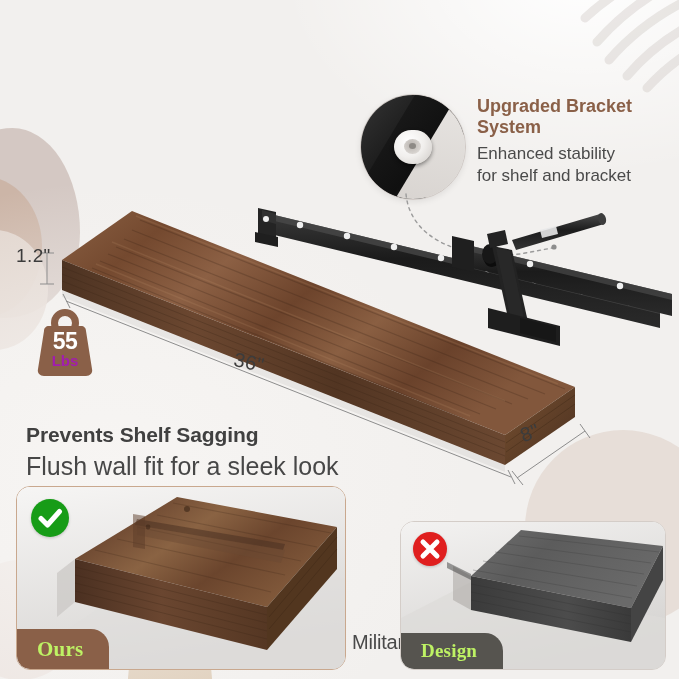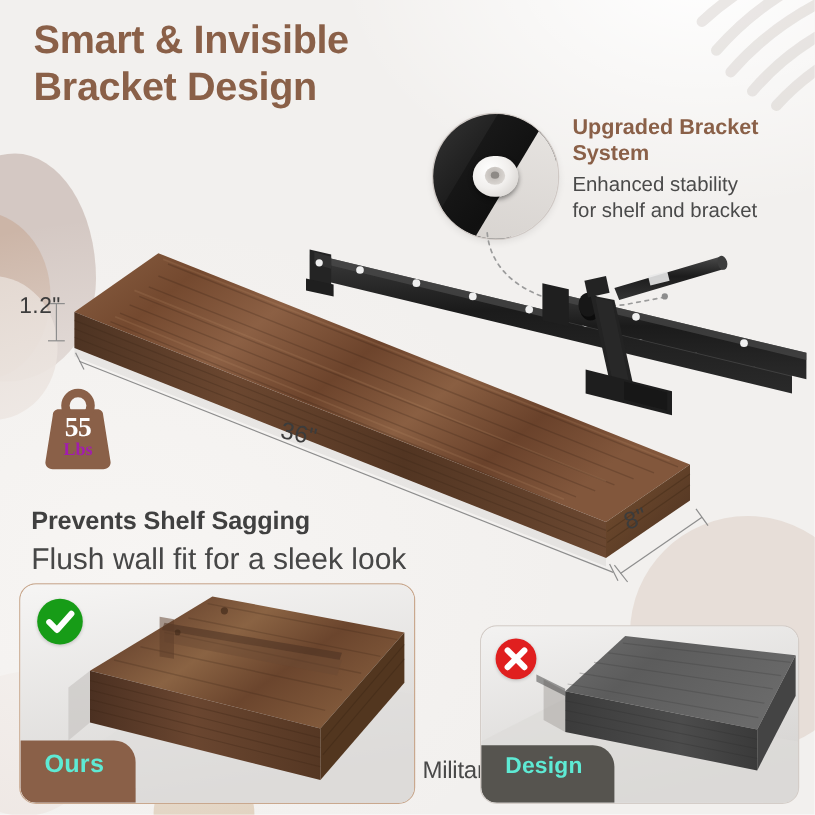--- a/index.html
+++ b/index.html
@@ -212,22 +212,22 @@
   .dim-dep {
     left: 521px; top: 425px;
     transform: rotate(-20deg);
     transform-origin: left center;
     font-size: 20px;
   }
 
   
   .weight {
     position: absolute;
-    left: 28px; top: 322px;
-    width: 74px; height: 72px; font-family: Liberation Serif, serif;
+    left: 28px; top: 307px;
+    width: 74px; height: 72px;
   }
   .weight-num {
     position: absolute;
     left: 0; right: 0; top: 21px;
     text-align: center;
     color: #ffffff;
     font-size: 23px;
     font-weight: bold;
     letter-spacing: -0.5px;
   }
@@ -285,29 +285,30 @@
     border-radius: 50%;
     z-index: 4;
     box-shadow: 0 1px 3px rgba(0,0,0,.2);
   }
   .badge-ok { background: #179c17; }
   .badge-no { background: #e01f1f; left: 12px; top: 10px; width: 34px; height: 34px; }
   .pill {
     position: absolute;
     left: 0; bottom: 0;
     height: 40px;
-    padding: 0 26px 12px 20px;
+    padding: 0 26px 0 20px;
     display: flex;
     align-items: center;
-    color: #5eead4;
+    color: #bef264;
     font-size: 21px;
     font-weight: bold;
     border-radius: 0 18px 0 13px;
     z-index: 5;
     letter-spacing: 0.2px;
+    font-family: Liberation Serif, serif;
   }
   .pill-ours { background: #8a6048; }
   .pill-others { background: #56544f; height: 36px; font-size: 19px; }
   .card-caption {
     position: absolute;
     left: 352px; top: 631px;
     color: #494949;
     font-size: 20px;
     letter-spacing: -0.2px;
   }
@@ -328,24 +329,20 @@
   <svg class="palm-shadow" viewBox="0 0 260 180">
     <g fill="none" stroke="#cfc9c5" stroke-width="9" stroke-linecap="round" opacity="0.75">
       <path d="M262 6 C222 22 186 46 158 78"></path>
       <path d="M266 28 C228 44 196 66 170 96"></path>
       <path d="M270 52 C238 66 210 86 188 112"></path>
       <path d="M272 76 C248 88 226 104 208 124"></path>
       <path d="M256 -8 C214 6 176 26 146 54"></path>
     </g>
   </svg>
 
-  <div class="headline">
-    <span>Smart &amp; Invisible</span>
-    <span class="l2">Bracket Design</span>
-  </div>
 
   <div class="magnifier">
     <div class="mag-grey-tl"></div>
     <div class="mag-band"></div>
     <div class="mag-band2"></div>
     <div class="mag-grey-br"></div>
     <div class="mag-screw"></div>
   </div>
 
   <div class="callout-title">Upgraded Bracket System</div>

